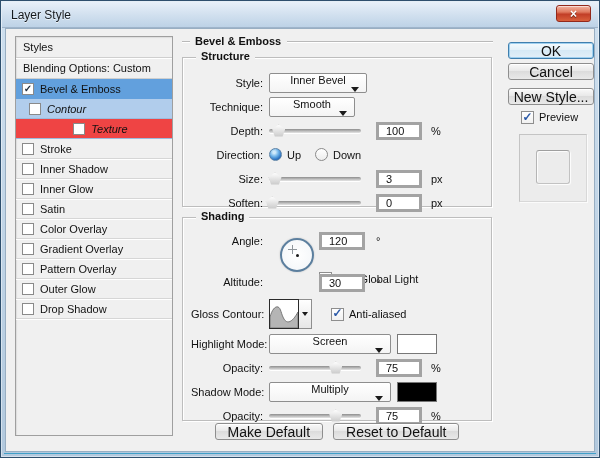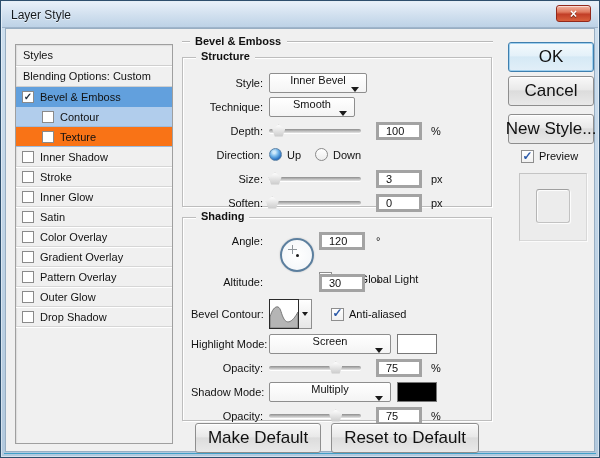--- a/index.html
+++ b/index.html
@@ -30,33 +30,33 @@
     text-shadow: 0 1px 1px rgba(0,0,0,.5); cursor: pointer;
   }
 
   .content {
     position: absolute; left: 4px; right: 4px; top: 27px; bottom: 5px;
     background: #f0f0f0; border: 1px solid #98aec2;
   }
 
   
   .sidebar {
-    position: absolute; left: 9px; top: 15px; width: 158px; height: 400px;
+    position: absolute; left: 9px; top: 7px; width: 158px; height: 400px;
     border: 1px solid #9f9f9f; background: #f0f0f0; overflow: hidden;
     box-shadow: inset 1px 1px 1px rgba(0,0,0,.08);
   }
   .sb-head {
     height: 21px; line-height: 21px; padding-left: 7px;
     border-bottom: 1px solid #cfcfcf; box-shadow: 0 1px 0 #fff;
   }
   .sb-row {
     height: 20px; display: flex; align-items: center; padding-left: 6px;
     border-bottom: 1px solid #d6d6d6; box-shadow: 0 1px 0 #fff;
   }
-  .sb-row.ind { padding-left: 26px; }
+  .sb-row.ind { padding-left: 13px; font-style: italic; }
   .sb-check {
     width: 12px; height: 12px; flex: none; background: #fff;
     border: 1px solid #8a8a8a; margin-right: 6px;
     font-size: 10px; line-height: 10px; text-align: center; color: #1d2a3a; font-weight: bold;
   }
   .sb-label { white-space: nowrap; }
 
   
   .main-header {
     position: absolute; left: 176px; top: 6px; width: 311px;
@@ -149,25 +149,25 @@
     display: flex; align-items: center; justify-content: center; cursor: pointer;
   }
   .contour-arrow .arr {
     width: 0; height: 0; border-left: 3px solid transparent; border-right: 3px solid transparent;
     border-top: 4px solid #1a1a1a;
   }
 
   .swatch { width: 40px; height: 20px; border: 1px solid #777; margin-left: 6px; flex: none; cursor: pointer; }
 
   .btn {
-    height: 30px; border: 1px solid #8e8e8e; border-radius: 3px;
+    height: 17px; border: 1px solid #8e8e8e; border-radius: 3px;
     background: linear-gradient(#f9f9f9, #e9e9e9 45%, #dcdcdc 50%, #e9e9e9);
     box-shadow: inset 0 1px 0 #fff;
     display: flex; align-items: center; justify-content: center;
-    font-size: 17px; white-space: nowrap; cursor: pointer;
+    font-size: 14px; white-space: nowrap; cursor: pointer;
   }
   .bottom-btns { position: absolute; left: 176px; top: 394px; width: 310px; display: flex; justify-content: center; gap: 10px; }
   .bottom-btns .btn { padding: 0 12px; }
 
   
   .rightcol { position: absolute; left: 502px; top: 13px; width: 86px; }
   .rightcol .btn { width: 86px; }
   .btn-ok {
     border-color: #3f7fae;
     box-shadow: inset 0 0 0 1px #9fd0ef, inset 0 1px 0 #fff;
@@ -204,31 +204,31 @@
       <div class="sb-head">Blending Options: Custom</div>
       <div>
           <div class="sb-row" style="background: rgb(98, 160, 221); border-bottom-color: rgb(98, 160, 221); box-shadow: none;">
             <span class="sb-check">✓</span>
             <span class="sb-label">Bevel &amp; Emboss</span>
           </div>
           <div class="sb-row ind" style="background: rgb(177, 205, 236); border-bottom-color: rgb(156, 187, 221); box-shadow: none;">
             <span class="sb-check"></span>
             <span class="sb-label">Contour</span>
           </div>
-          <div class="sb-row ind" style="background: #f97316; border-bottom-color: rgb(156, 187, 221); box-shadow: none;">
+          <div class="sb-row ind" style="background: #ef4444; border-bottom-color: rgb(156, 187, 221); box-shadow: none; justify-content: center;">
             <span class="sb-check"></span>
             <span class="sb-label">Texture</span>
           </div>
           <div class="sb-row">
             <span class="sb-check"></span>
+            <span class="sb-label">Stroke</span>
+          </div>
+          <div class="sb-row">
+            <span class="sb-check"></span>
             <span class="sb-label">Inner Shadow</span>
-          </div>
-          <div class="sb-row">
-            <span class="sb-check"></span>
-            <span class="sb-label">Stroke</span>
           </div>
           <div class="sb-row">
             <span class="sb-check"></span>
             <span class="sb-label">Inner Glow</span>
           </div>
           <div class="sb-row">
             <span class="sb-check"></span>
             <span class="sb-label">Satin</span>
           </div>
           <div class="sb-row">
@@ -332,21 +332,21 @@
         <div class="chkrow" style="position:absolute;left:128px;top:42px;justify-content:center;">
           <span class="chk on"></span>
           <span>Use Global Light</span>
         </div>
         <span class="lbl abs" style="left:0;top:46px;">Altitude:</span>
         <div class="vbox abs" style="left:128px;top:44px;">30</div>
         <span class="unit abs" style="left:185px;top:47px;">°</span>
       </div>
 
       <div class="row" style="height:32px;">
-        <span class="lbl">Bevel Contour:</span>
+        <span class="lbl">Gloss Contour:</span>
         <div class="contour-thumb">
           <svg width="28" height="28" viewBox="0 0 28 28">
             <path d="M0 28 L0 17 C2 10 5 6 8 7 C11 8 11 14 14 19 C17 24 22 23 28 12 L28 28 Z" fill="#b5b5b5" stroke="#777" stroke-width="1"></path>
           </svg>
         </div>
         <div class="contour-arrow">
           <span class="arr"></span>
         </div>
         <div class="chkrow" style="margin-left:19px;">
           <span class="chk on"></span>

